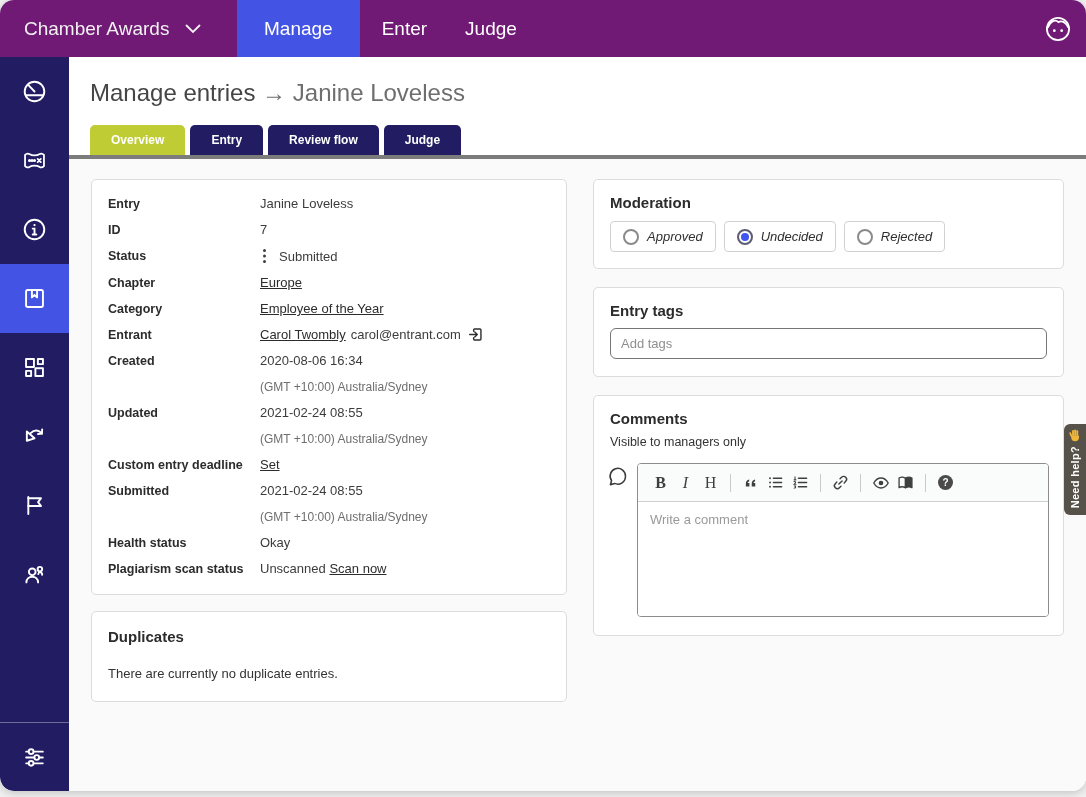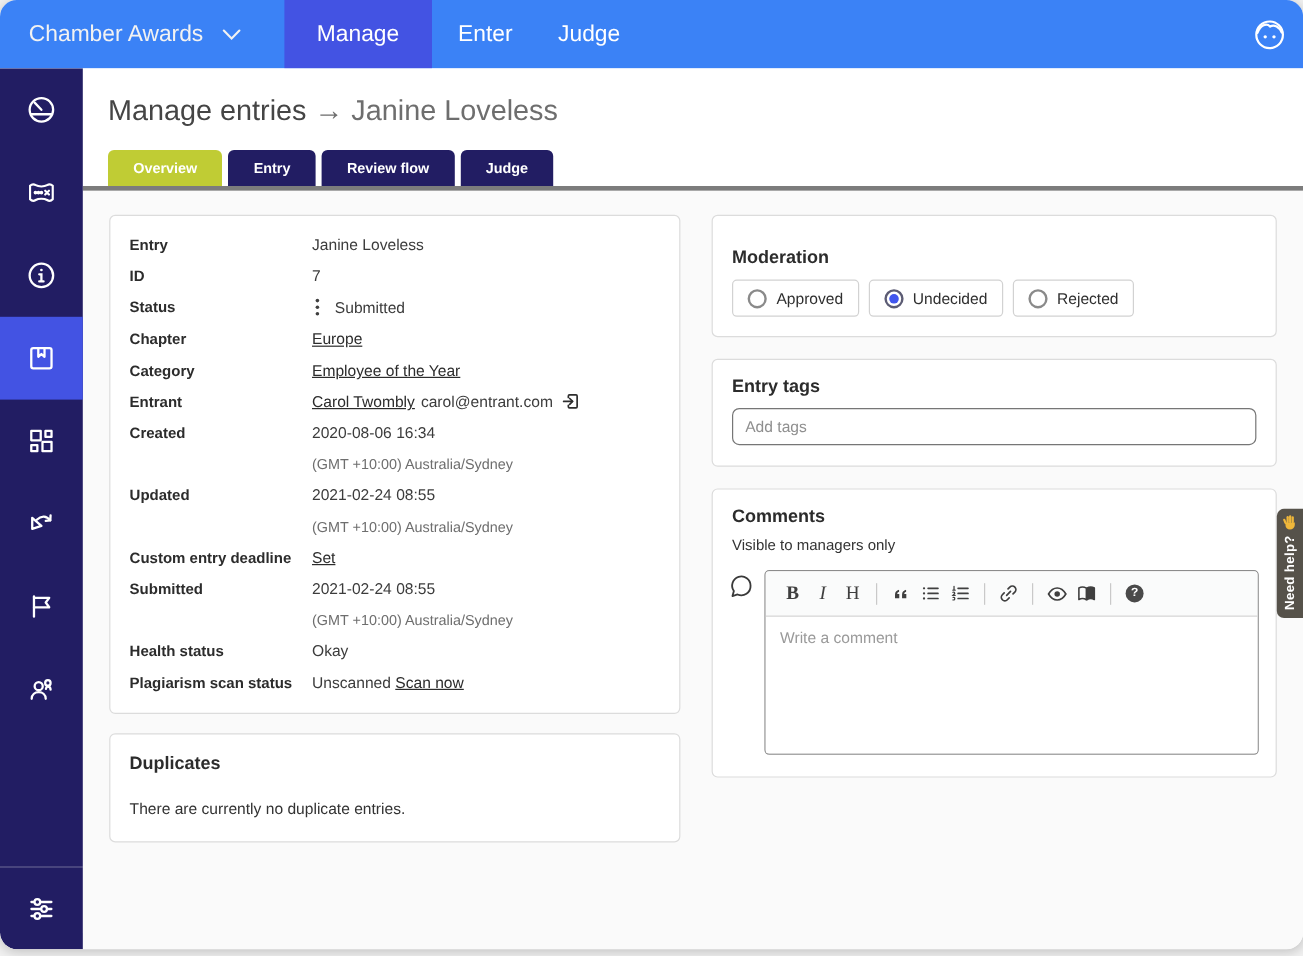--- a/index.html
+++ b/index.html
@@ -2,21 +2,21 @@
 <html><head>
 <meta charset="utf-8">
 <style>
   * { box-sizing: border-box; margin: 0; padding: 0; }
   html,body { width:1086px; height:797px; }
   body { background:#f1f1f1; font-family:"Liberation Sans", sans-serif; }
   .app { position:relative; width:1086px; height:791px; background:#fff; border-radius:14px;
          overflow:hidden; box-shadow:0 2px 10px rgba(0,0,0,.2); }
 
   
-  .topbar { height:57px; background:#3b82f6; display:flex; align-items:stretch; }
+  .topbar { height:57px; background:#701a75; display:flex; align-items:stretch; }
   .brand { width:237px; display:flex; align-items:center; padding-left:24px; color:#f2f2f2;
            font-size:19px; gap:16px; cursor:pointer; }
   .topnav-item { display:flex; align-items:center; padding:0 27px; color:#fff; font-size:19px; cursor:pointer; }
   .topnav-item.plain { padding:0 16px; margin-left:6px; }
   .topnav-item.active { background:#4353e3; }
   .top-right { margin-left:auto; display:flex; align-items:center; padding-right:14px; }
 
   
   .sidebar { position:absolute; left:0; top:57px; width:69px; height:734px; background:#221d63;
              border-bottom-left-radius:14px; display:flex; flex-direction:column; }
@@ -56,24 +56,24 @@
   .dlink { color:#2c2c2c; text-decoration:underline; cursor:pointer; }
   .status-line { display:flex; align-items:center; gap:10px; }
   .kebab { cursor:pointer; display:inline-flex; padding:0 2px; }
   .entrant-line { display:flex; align-items:center; gap:5px; }
   .impersonate { cursor:pointer; display:inline-flex; margin-left:2px; }
 
   .dup-panel { margin-top:16px; padding:16px 16px 20px; }
   .dup-msg { margin-top:21px; font-size:13px; color:#333; }
 
   
-  .mod-panel { padding:26px 16px 16px; }
+  .mod-panel { padding:14px 16px 16px; }
   .mod-opts { margin-top:10px; display:flex; gap:8px; }
   .mod-option { display:flex; align-items:center; gap:8px; border:1px solid #d2d2d2; border-radius:4px;
-                height:31px; padding:0 12px; font-size:13px; color:#2f2f2f; background:#fff; cursor:pointer; }
+                height:31px; padding:0 12px; font-size:13px; color:#2f2f2f; background:#fff; cursor:pointer;font-style:italic; }
   .radio { width:16px; height:16px; border-radius:50%; border:2px solid #8a8a8a; position:relative; flex:none; }
   .radio.active { border-color:#5c5c74; }
   .radio.active::after { content:""; position:absolute; left:2px; top:2px; width:8px; height:8px;
                          border-radius:50%; background:#4156ee; }
 
   
   .tags-panel { margin-top:18px; padding:14px 16px 17px; }
   .tags-input { margin-top:9px; width:100%; height:31px; border:1px solid #767676; border-radius:6px;
                 padding:0 10px; font-size:13px; font-family:inherit; color:#333; }
   .tags-input::placeholder { color:#8f8f8f; }

